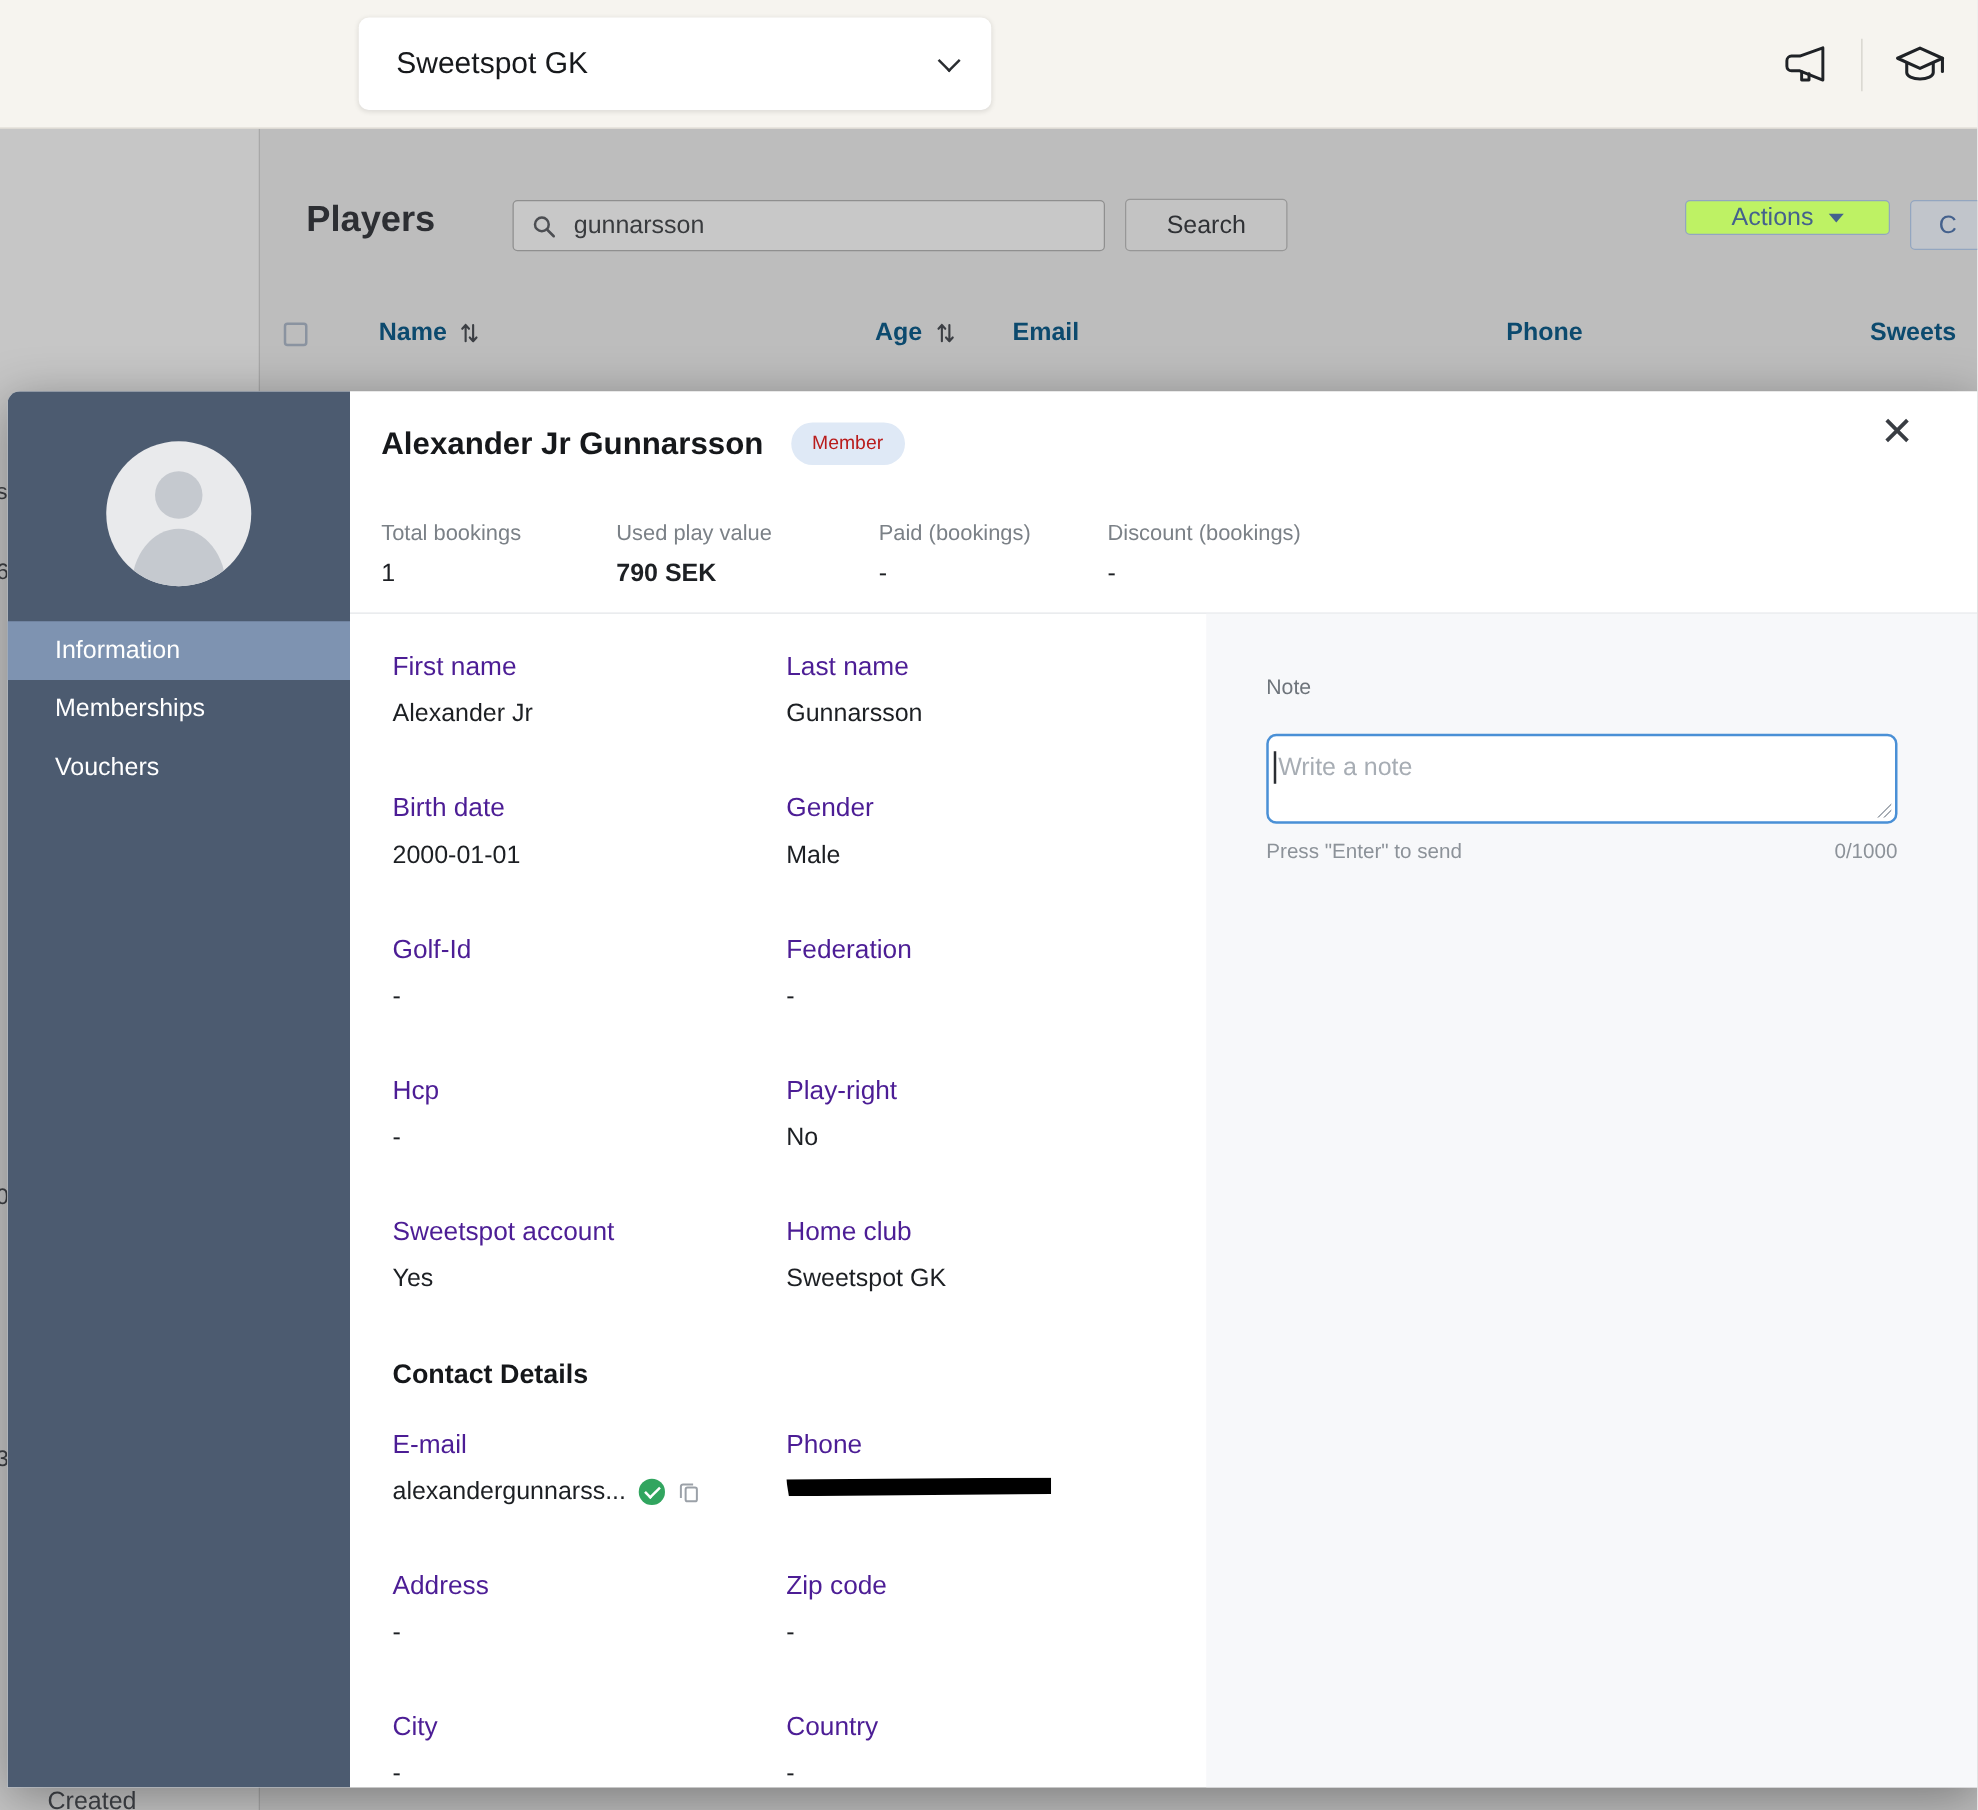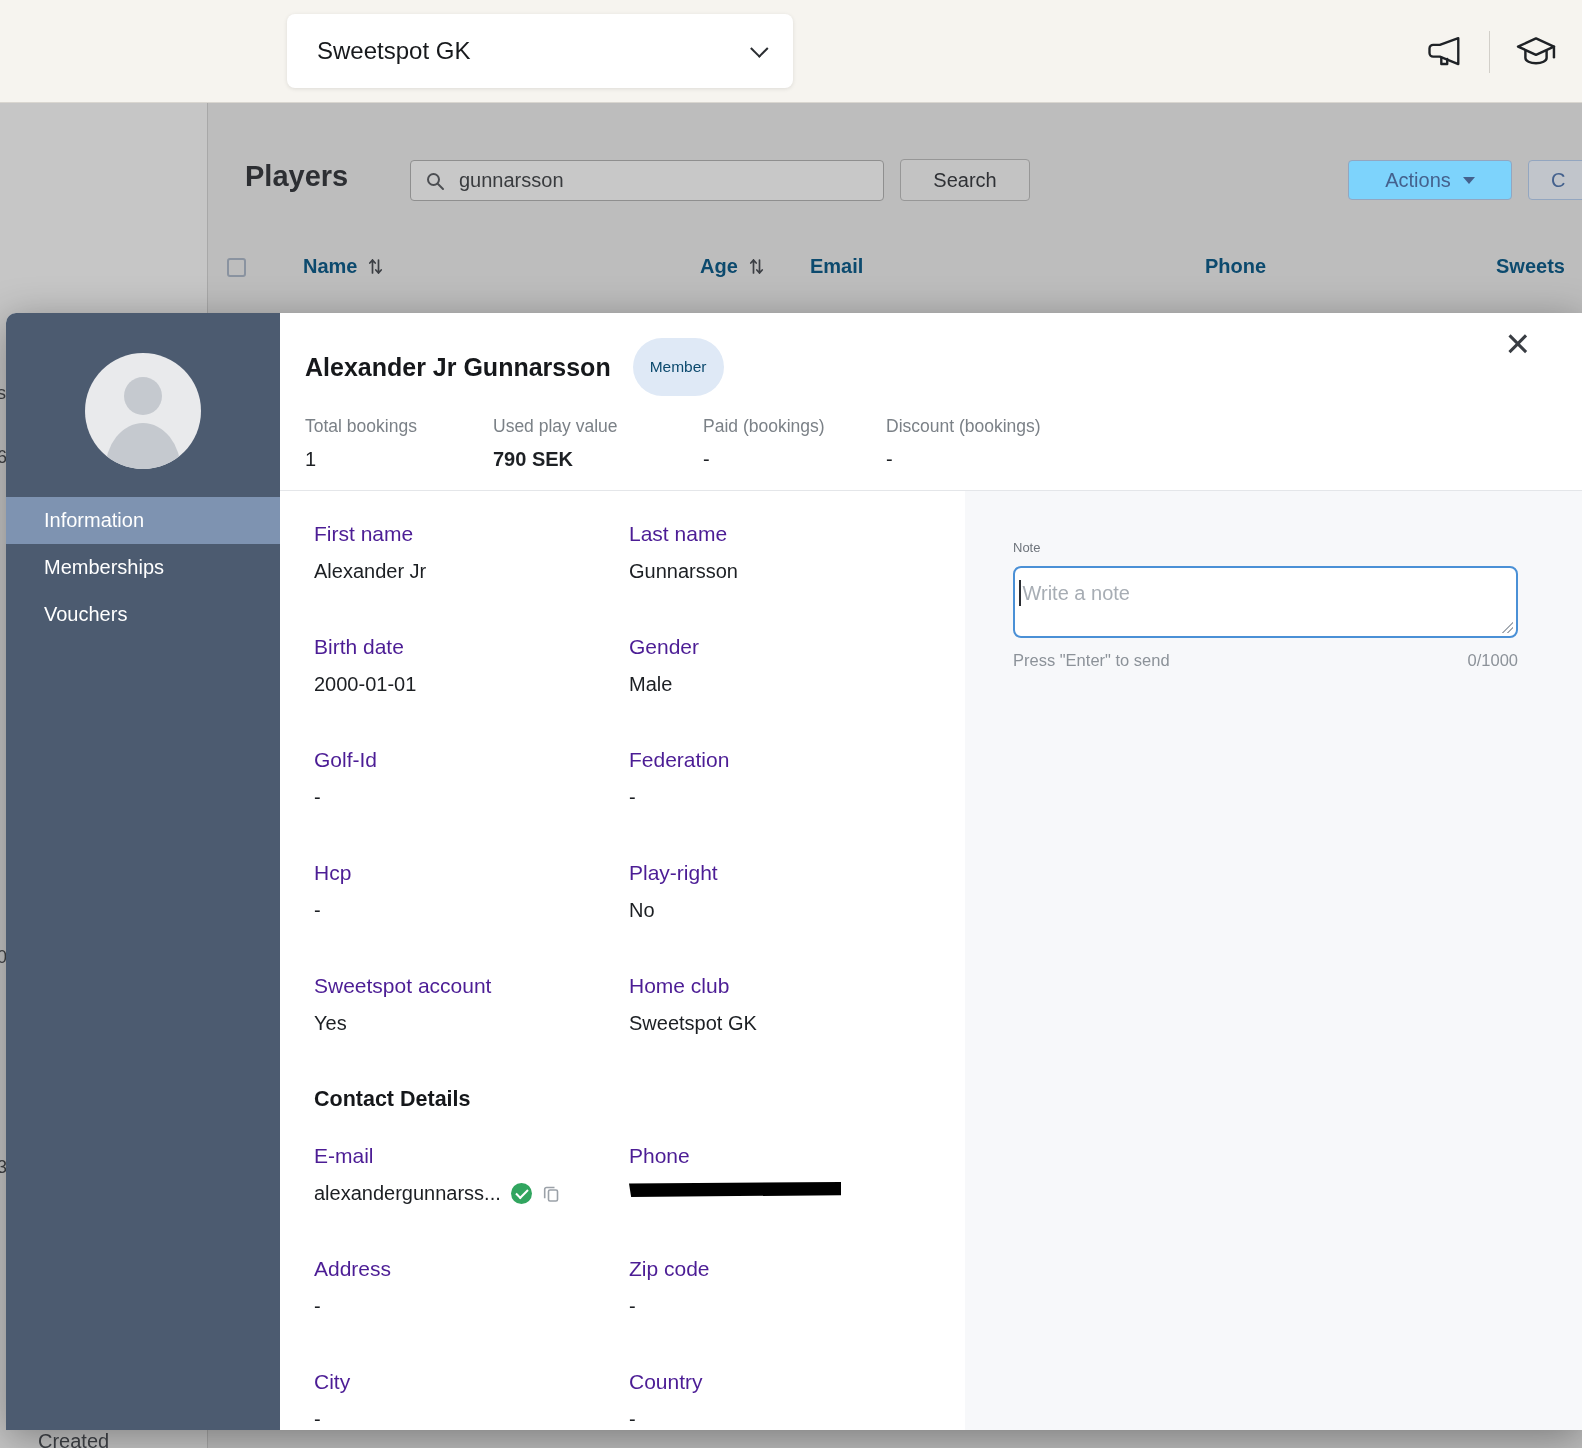--- a/index.html
+++ b/index.html
@@ -20,21 +20,21 @@
 
   
   .page { position:absolute; left:0; top:103px; right:0; bottom:0; background:#bdbdbd; }
   .app-sidebar { position:absolute; left:0; top:0; width:208px; height:100%; background:#c6c6c6; border-right:1px solid #a8a8a8; }
 
   .players-title { position:absolute; left:245px; top:57px; font-size:29px; font-weight:700; color:#2d2f33; }
   .search-box { position:absolute; left:410px; top:57px; width:474px; height:41px; background:#c8c8c8; border:1px solid #8f8f8f;
                 border-radius:4px; display:flex; align-items:center; gap:14px; padding:0 14px; font-size:20px; color:#393b3e; }
   .search-btn { position:absolute; left:900px; top:56px; width:130px; height:42px; background:#c3c3c3; border:1px solid #979797;
                 border-radius:4px; font-size:20px; color:#2f3135; font-family:inherit; cursor:pointer; }
-  .actions-btn { position:absolute; left:1348px; top:57px; width:164px; height:40px; background:#7dd3fc; border:1px solid #93a6c0;
+  .actions-btn { position:absolute; left:1348px; top:57px; width:164px; height:28px; background:#bef264; border:1px solid #93a6c0;
                  border-radius:4px; display:flex; align-items:center; justify-content:center; gap:12px; font-size:20px; color:#44618d;
                  font-family:inherit; cursor:pointer; }
   .caret-down { width:0; height:0; border-left:6px solid transparent; border-right:6px solid transparent; border-top:7px solid #44618d; }
   .edge-btn { position:absolute; left:1528px; top:57px; width:80px; height:40px; background:#c1c5cb; border:1px solid #93a6c0;
               border-radius:4px; display:flex; align-items:center; padding-left:22px; font-size:20px; color:#44618d; font-family:inherit; cursor:pointer; }
 
   .checkbox { position:absolute; left:227px; top:155px; width:19px; height:19px; border:2px solid #8a93a0; border-radius:3px; cursor:pointer; }
   .th { position:absolute; top:152px; font-size:20px; font-weight:700; color:#0c4a6e; display:flex; align-items:center; gap:10px; white-space:nowrap; }
   .th-name { left:303px; } .th-age { left:700px; } .th-email { left:810px; } .th-phone { left:1205px; } .th-sweets { left:1496px; }
 
@@ -51,34 +51,34 @@
   .avatar .head { position:absolute; left:50%; top:24px; transform:translateX(-50%); width:38px; height:38px; border-radius:50%; background:#c5c9cf; }
   .avatar .torso { position:absolute; left:50%; top:70px; transform:translateX(-50%); width:76px; height:48px;
                    border-radius:38px 38px 0 0 / 48px 48px 0 0; background:#c5c9cf; }
   .msb nav { position:absolute; top:184px; left:0; right:0; }
   .msb-item { height:47px; display:flex; align-items:center; padding-left:38px; font-size:20px; color:#fff; cursor:pointer; }
   .msb-item.active { background:#7e93b1; }
 
   .mmain { position:absolute; left:274px; top:0; right:0; bottom:0; }
   .mhead { position:absolute; left:25px; top:25px; display:flex; align-items:center; gap:22px; }
   .mhead h1 { font-size:25px; font-weight:700; color:#16181b; }
-  .badge { background:#dfe9f6; color:#0c4a6e; font-size:15.5px; padding:20px 17px; border-radius:999px; }
+  .badge { background:#dfe9f6; color:#b91c1c; font-size:15.5px; padding:8px 17px; border-radius:999px; }
   .close { position:absolute; right:52px; top:10px; font-size:42px; font-weight:300; color:#393d43; line-height:1; cursor:pointer; }
 
   .stats { position:absolute; left:0; top:103px; width:100%; height:70px; }
   .stat { position:absolute; top:0; }
   .s0{left:25px}.s1{left:213px}.s2{left:423px}.s3{left:606px}
   .sl { font-size:17.5px; color:#7b8187; margin-bottom:11px; }
   .sv { font-size:20px; color:#1d2024; }
   .s1 .sv { font-weight:700; }
 
   .mdivider { position:absolute; left:0; top:177px; width:100%; border-bottom:1px solid #e4e6e9; }
 
   .note-panel { position:absolute; left:685px; top:178px; right:0; bottom:0; background:#f7f8fa; padding:49px 0 0 48px; }
-  .note-label { font-size:13px; color:#6e747b; margin-bottom:11px; }
+  .note-label { font-size:17px; color:#6e747b; margin-bottom:27px; }
   .fake-ta { position:relative; width:505px; height:72px; background:#fff; border:2px solid #4a90d6; border-radius:8px;
              padding:12px 4px; font-size:20px; color:#a7adb4; display:flex; align-items:flex-start; gap:2px; cursor:text; }
   .caret-line { display:inline-block; width:1.5px; height:26px; background:#2b2e33; }
   .ph { line-height:26px; }
   .resize-handle { position:absolute; right:3px; bottom:3px; width:12px; height:12px;
       background:linear-gradient(135deg, transparent 0 52%, #a7adb4 52% 60%, transparent 60% 72%, #a7adb4 72% 80%, transparent 80%); }
   .note-hints { width:505px; display:flex; justify-content:space-between; margin-top:13px; font-size:16.5px; color:#8c9299; }
 
   .form { position:absolute; left:34px; top:209px; width:636px; }
   .frow { display:flex; margin-bottom:52px; }

